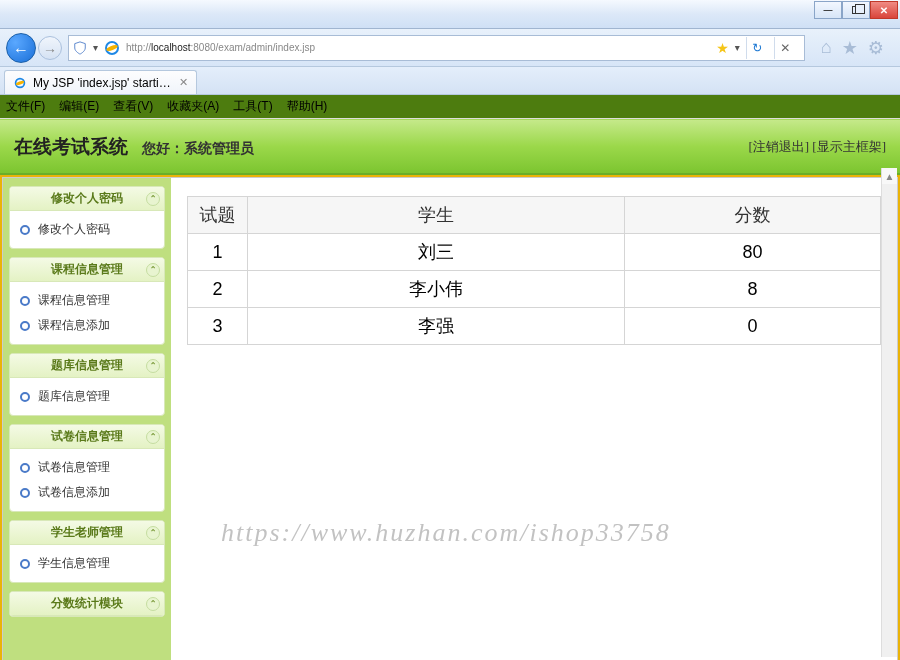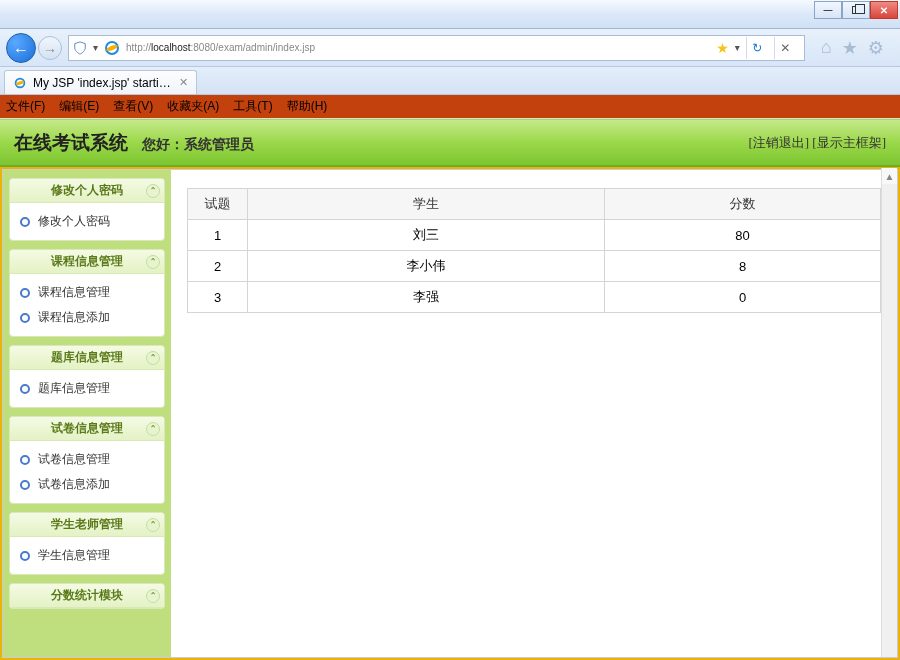--- a/index.html
+++ b/index.html
@@ -119,32 +119,32 @@
       font-size: 12px;
       max-width: 200px;
     }
     .tab-ie-icon { width: 14px; height: 14px; }
     .tab-title { white-space: nowrap; overflow: hidden; text-overflow: ellipsis; max-width: 140px; }
     .tab-close { color: #888; font-size: 11px; }
 
     
     .menu-bar {
       height: 24px;
-      background: #c2410c;
+      background: #4d7c0f;
       border-bottom: 1px solid #ddd;
       display: flex;
       align-items: center;
       padding: 0 6px;
       gap: 14px;
       font-size: 12px;
     }
 
     
     .page-header {
-      height: 48px;
+      height: 56px;
       background: linear-gradient(to bottom, #c5e98a, #9bd84a 50%, #7cc530);
       border-top: 1px solid #a5d85c;
       border-bottom: 2px solid #6aad2a;
       display: flex;
       align-items: center;
       padding: 0 14px;
       justify-content: space-between;
     }
     .page-header-left { display: flex; align-items: baseline; gap: 14px; }
     .sys-title { font-size: 19px; font-weight: bold; font-family: SimSun, serif; color: #222; }
@@ -213,34 +213,34 @@
     
     .content {
       flex: 1;
       padding: 18px 16px;
       background: #fff;
       position: relative;
     }
     .data-table {
       width: 100%;
       border-collapse: collapse;
-      font-size: 13px;
+      font-size: 18px;
     }
     .data-table th, .data-table td {
       border: 1px solid #d5d5d5;
       padding: 6px 8px;
       text-align: center;
     }
     .data-table th {
       background: #f6f6f6;
       font-weight: normal;
       color: #333;
     }
     .col-id { width: 60px; }
-    .col-score { width: 276px; }
+    .col-score { width: 256px; }
 
     .watermark {
       position: absolute;
       top: 340px;
       left: 50px;
       font-size: 26px;
       font-family: "Times New Roman", serif;
       font-style: italic;
       color: rgba(120, 120, 120, 0.45);
       letter-spacing: 2px;
@@ -445,20 +445,21 @@
               <td>李小伟</td>
               <td>8</td>
             </tr>
             <tr>
               <td>3</td>
               <td>李强</td>
               <td>0</td>
             </tr>
           </tbody>
       </table>
+      <div class="watermark">https://www.huzhan.com/ishop33758</div>
     </div>
   </div>
 </div>
 
 <div class="vscroll">
   <div class="vscroll-arrow">▲</div>
   <div style="flex:1"></div>
 </div>
 
 </body></html>

